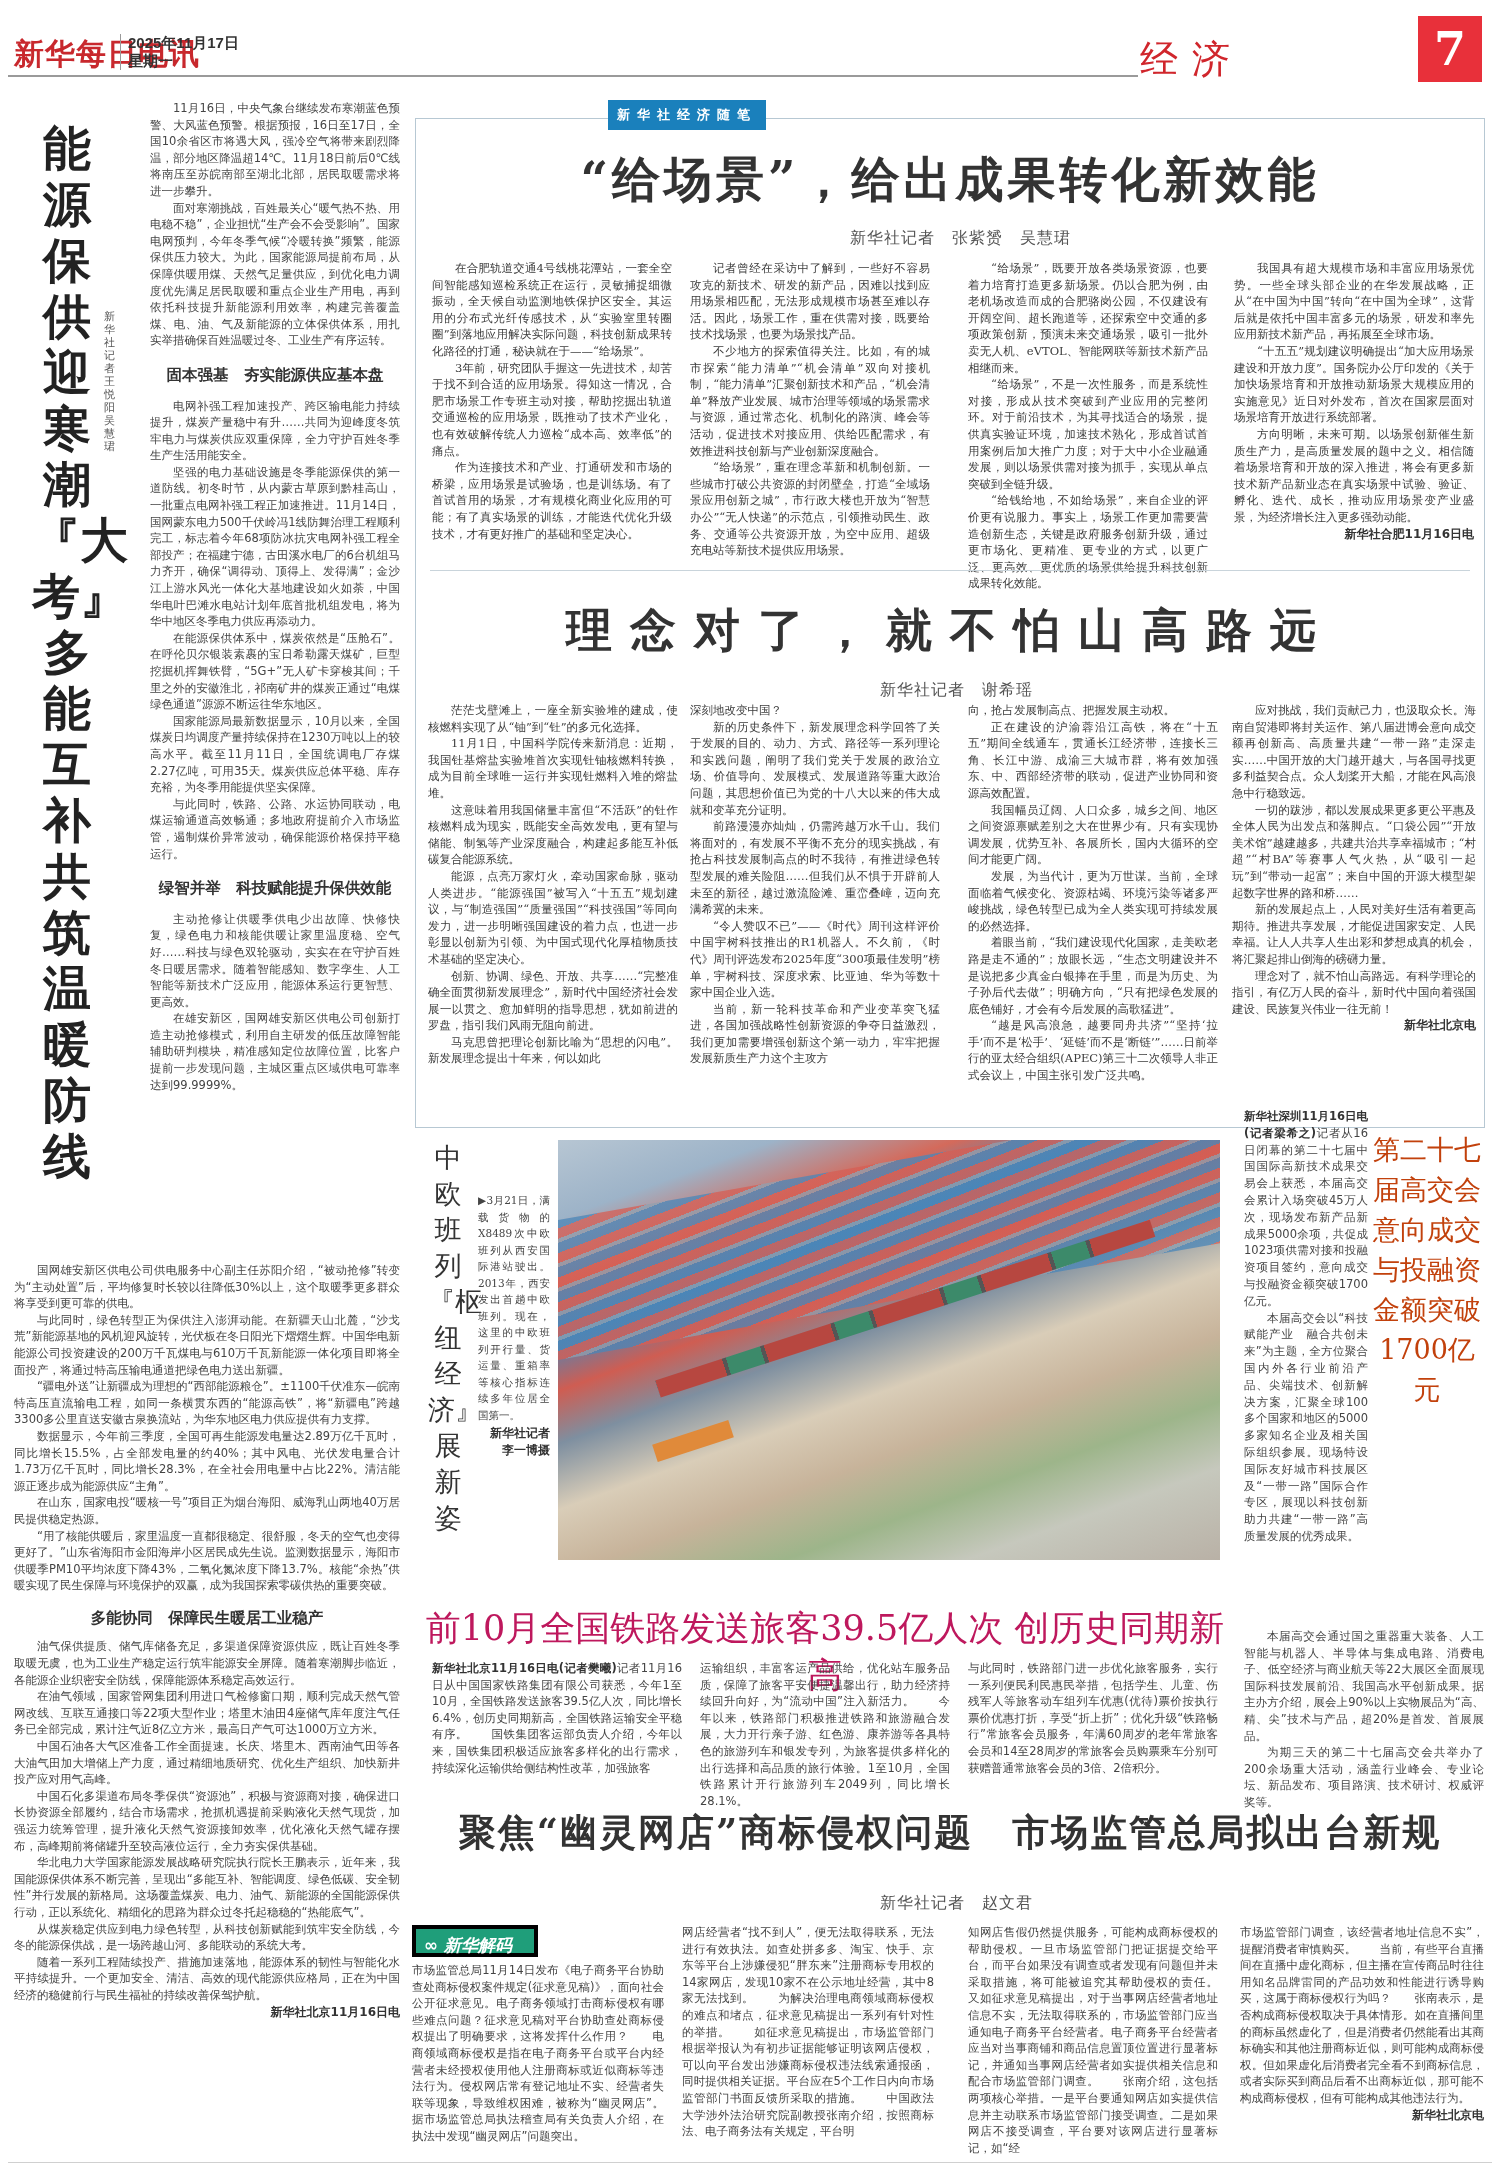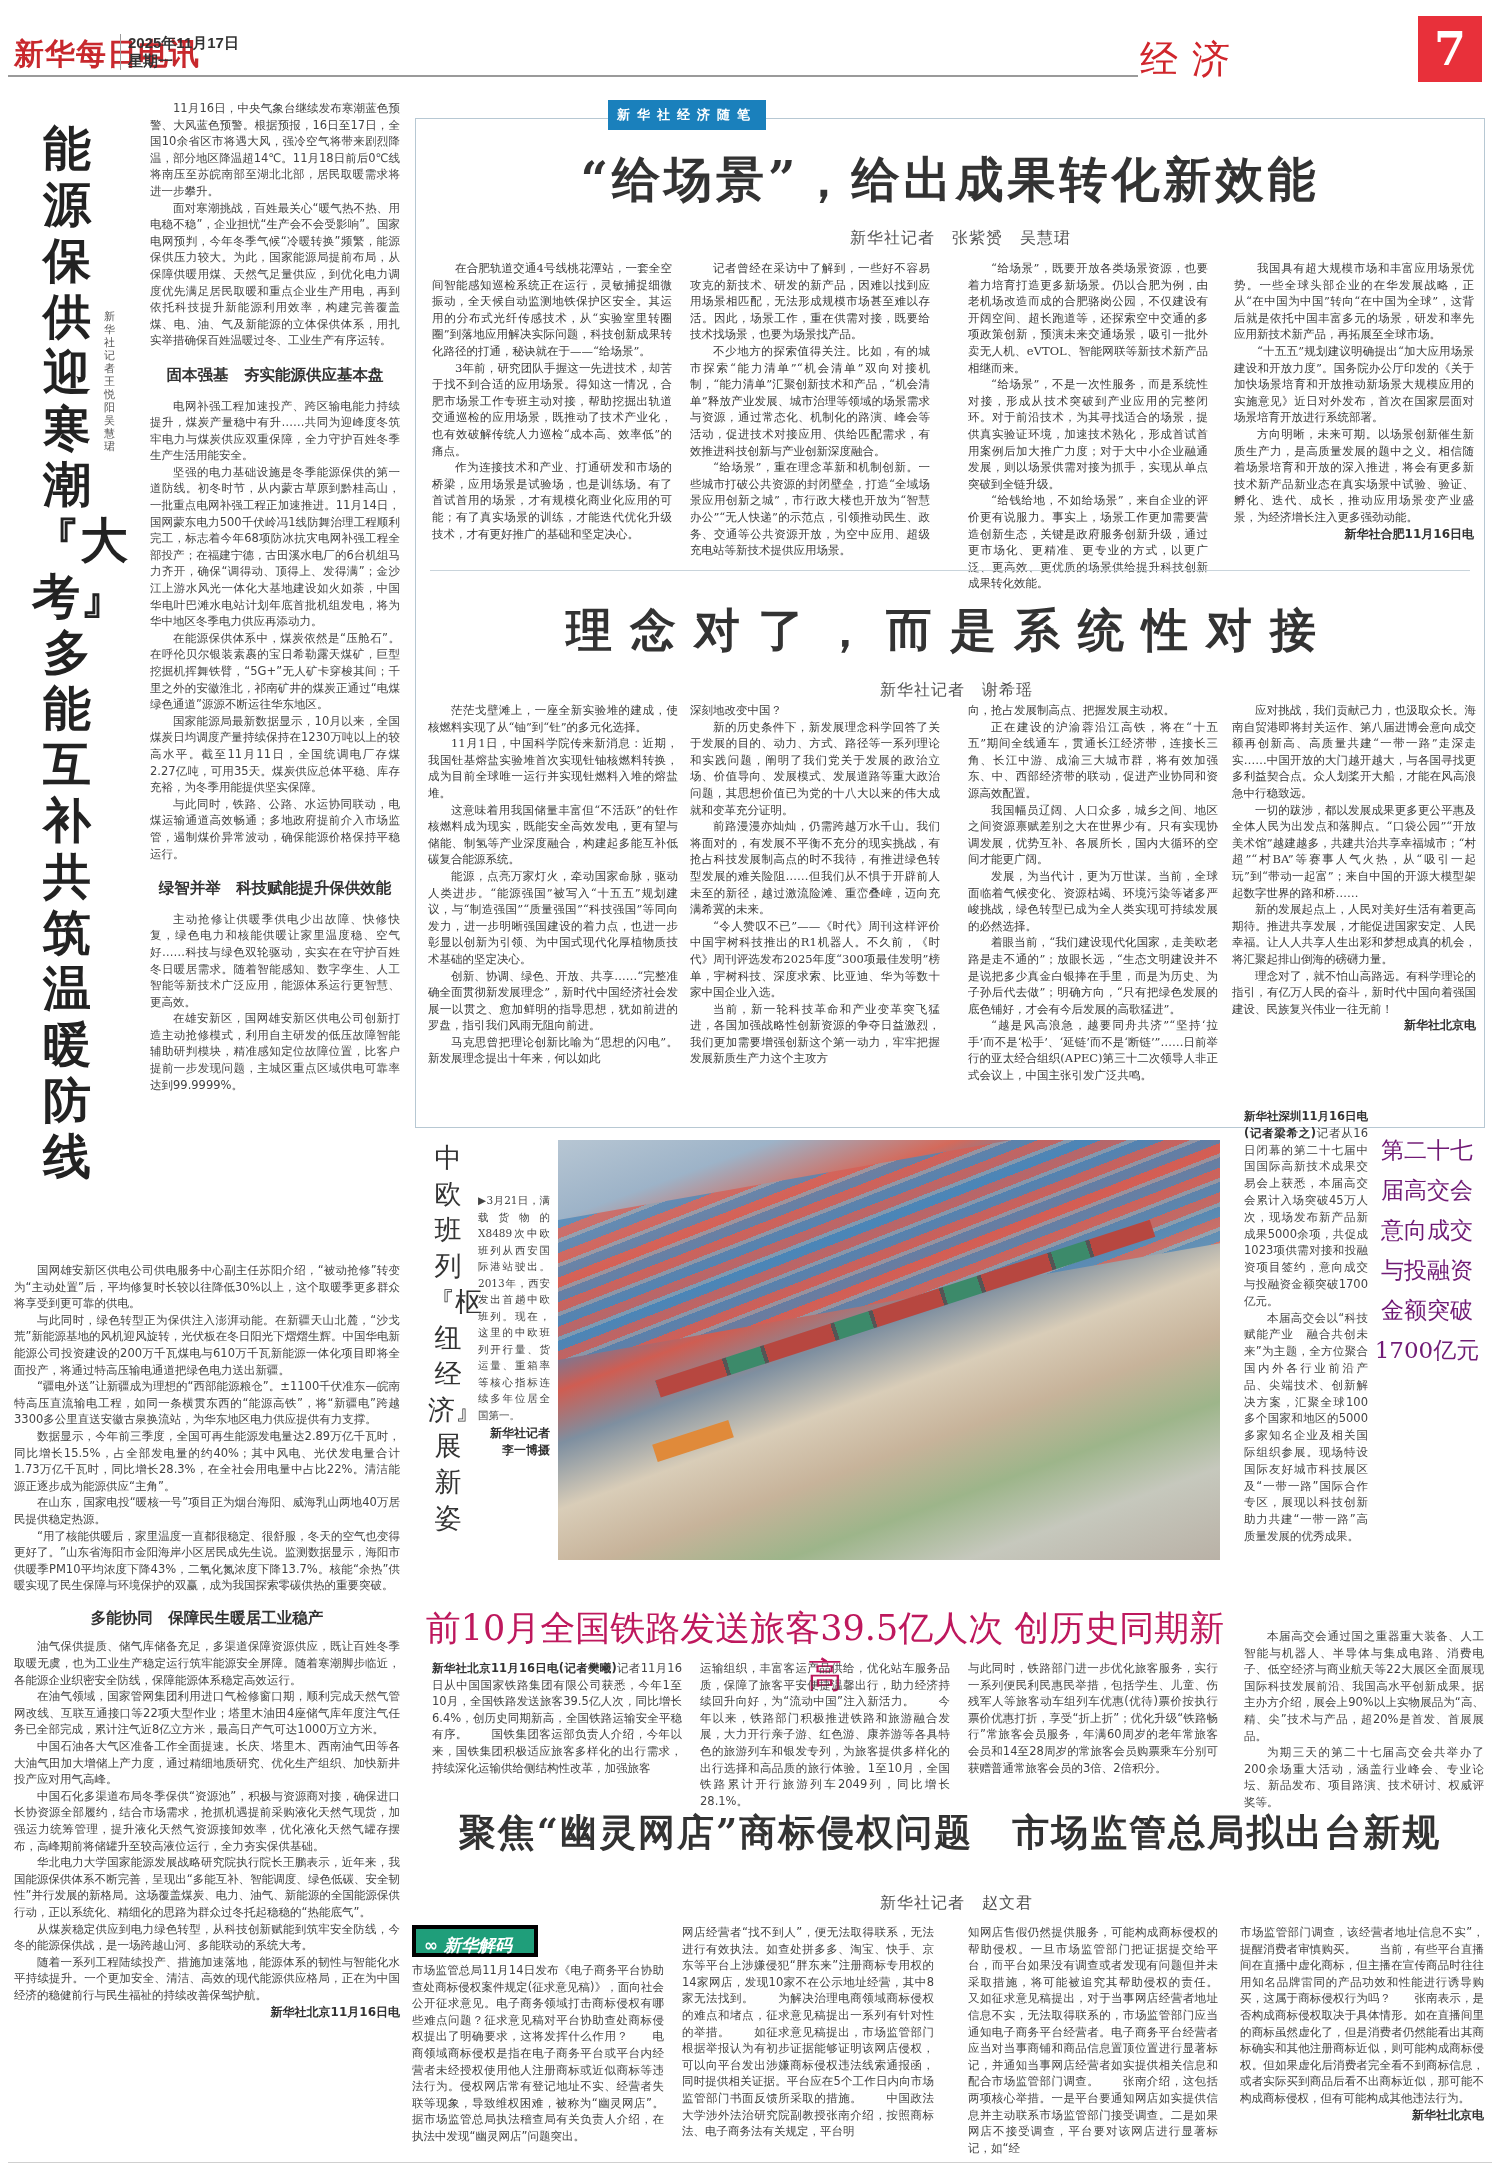--- a/index.html
+++ b/index.html
@@ -34,21 +34,21 @@
   .photo { left: 558px; top: 1140px; width: 662px; height: 420px; background:
       linear-gradient(160deg, #b7c6d3 0%, #9db3c8 12%, #d46a5b 22%, #4a86b8 30%, #cf5d52 38%, #7e8fa0 46%, #d9cdb8 56%, #c7b39a 66%, #9db58a 76%, #c6c8bd 86%, #b9b1a6 100%);
       overflow: hidden; }
   .photo-train { position: absolute; left: 100px; top: 240px; width: 520px; height: 18px; background: repeating-linear-gradient(90deg, #b74740 0 70px, #555 70px 74px, #3c8a6a 74px 110px, #555 110px 114px); transform: rotate(-18deg); transform-origin: left; }
   .photo-loco { position: absolute; left: 95px; top: 292px; width: 80px; height: 18px; background: #e08a3a; transform: rotate(-18deg); }
   .photo-yard { position: absolute; left: -20px; top: 20px; width: 720px; height: 140px; background: repeating-linear-gradient(-12deg, #d65e54 0 10px, #4a86b8 10px 20px, #8fa0b0 20px 24px); opacity: .75; transform: skewY(-10deg); }
 
   .caption-vtitle { left: 428px; top: 1140px; width: 40px; font-size: 27px; line-height: 36px; color: #333; text-align: center; font-family: "DejaVu Serif", serif; }
   .photo-caption { left: 478px; top: 1192px; width: 72px; font-size: 10.5px; line-height: 16.5px; color: #444; text-align: justify; }
 
-  .right-vtitle { left: 1408px; top: 1130px; width: 80px; font-size: 23px; line-height: 40px; color: #701a75; text-align: center; font-family: "DejaVu Serif", serif; }
+  .right-vtitle { left: 1408px; top: 1130px; width: 80px; font-size: 27px; line-height: 40px; color: #c2410c; text-align: center; font-family: "DejaVu Serif", serif; }
 
   .headline3 { left: 415px; top: 1605px; width: 820px; text-align: center; font-size: 35px; color: #be185d; font-family: "DejaVu Serif", serif; }
   .headline4 { left: 415px; top: 1808px; width: 1070px; text-align: center; font-size: 37px; font-weight: bold; color: #333; letter-spacing: 2px; font-family: "DejaVu Serif", serif; }
   .xinhua-badge { left: 412px; top: 1925px; width: 126px; height: 32px; background: #1f9e7a; color: #fff; font-size: 17px; font-weight: bold; font-style: italic; line-height: 32px; padding-left: 8px; font-family: "DejaVu Sans", sans-serif; border: 4px solid #000000; }
 
   .bottom-rule { left: 8px; top: 2162px; width: 1484px; height: 1px; background: #d0d0d0; }
   .dateline { font-family: "DejaVu Sans", sans-serif; font-weight: bold; color: #333; }
 </style>
 </head>
 <body>
@@ -120,21 +120,21 @@
 </div>
 <div class="abs body-text" style="left:1234px; top:260px; width:240px;">
   <p>我国具有超大规模市场和丰富应用场景优势。一些全球头部企业的在华发展战略，正从“在中国为中国”转向“在中国为全球”，这背后就是依托中国丰富多元的场景，研发和率先应用新技术新产品，再拓展至全球市场。</p>
   <p>“十五五”规划建议明确提出“加大应用场景建设和开放力度”。国务院办公厅印发的《关于加快场景培育和开放推动新场景大规模应用的实施意见》近日对外发布，首次在国家层面对场景培育开放进行系统部署。</p>
   <p>方向明晰，未来可期。以场景创新催生新质生产力，是高质量发展的题中之义。相信随着场景培育和开放的深入推进，将会有更多新技术新产品新业态在真实场景中试验、验证、孵化、迭代、成长，推动应用场景变产业盛景，为经济增长注入更多强劲动能。</p>
   <div class="dateline" style="text-align:right; font-size:12px;">新华社合肥11月16日电</div>
 </div>
 
 <div class="abs divider-h" style="left:430px; top:570px; width:1040px;"></div>
 
-<div class="abs headline2">理念对了，而是系统性对接</div>
+<div class="abs headline2">理念对了，就不怕山高路远</div>
 <div class="abs byline-c" style="left:880px; top:680px;">新华社记者　谢希瑶</div>
 
 <div class="abs body-text" style="left:428px; top:702px; width:250px;">
   <p>茫茫戈壁滩上，一座全新实验堆的建成，使核燃料实现了从“铀”到“钍”的多元化选择。</p>
   <p>11月1日，中国科学院传来新消息：近期，我国钍基熔盐实验堆首次实现钍铀核燃料转换，成为目前全球唯一运行并实现钍燃料入堆的熔盐堆。</p>
   <p>这意味着用我国储量丰富但“不活跃”的钍作核燃料成为现实，既能安全高效发电，更有望与储能、制氢等产业深度融合，构建起多能互补低碳复合能源系统。</p>
   <p>能源，点亮万家灯火，牵动国家命脉，驱动人类进步。“能源强国”被写入“十五五”规划建议，与“制造强国”“质量强国”“科技强国”等同向发力，进一步明晰强国建设的着力点，也进一步彰显以创新为引领、为中国式现代化厚植物质技术基础的坚定决心。</p>
   <p>创新、协调、绿色、开放、共享……“完整准确全面贯彻新发展理念”，新时代中国经济社会发展一以贯之、愈加鲜明的指导思想，犹如前进的罗盘，指引我们风雨无阻向前进。</p>
   <p>马克思曾把理论创新比喻为“思想的闪电”。新发展理念提出十年来，何以如此</p>
 </div>

